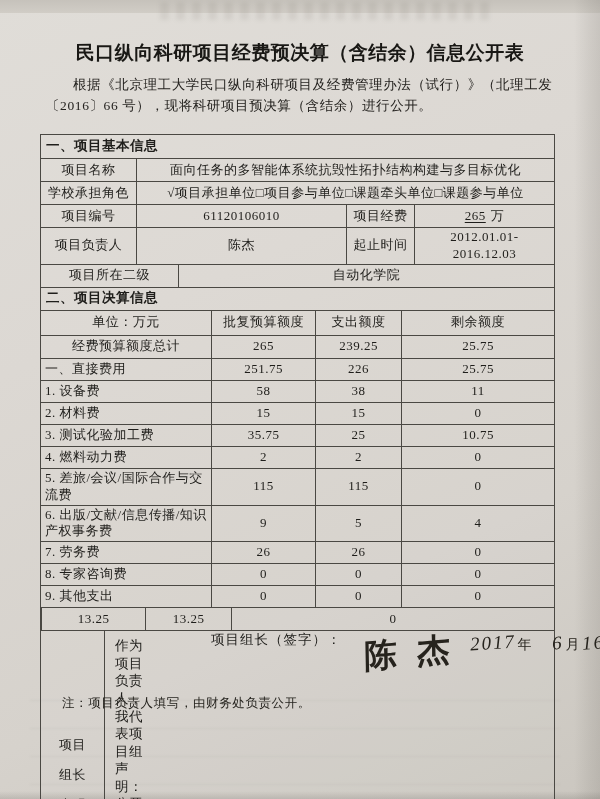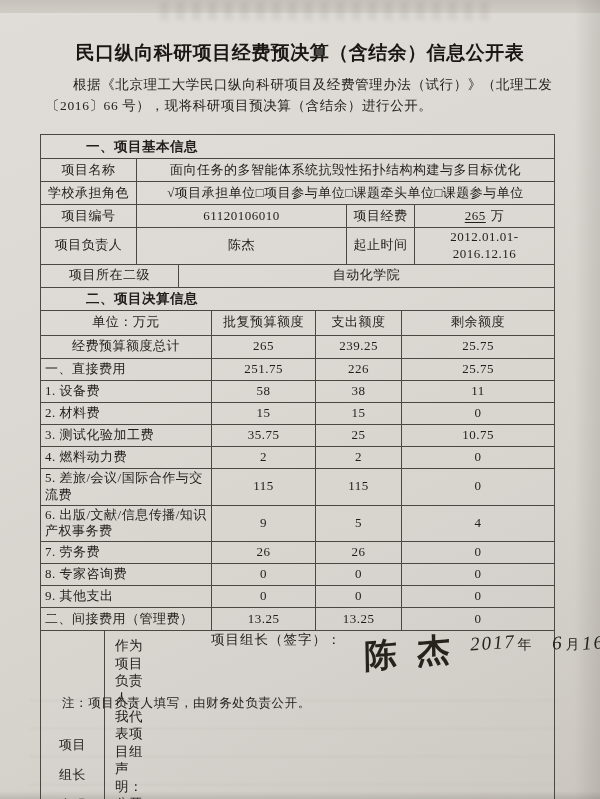--- a/index.html
+++ b/index.html
@@ -43,23 +43,23 @@
   .tr.first{border-top:none;}
   .td{
     border-left:1px solid #4a4843;box-sizing:border-box;
     display:flex;align-items:center;justify-content:center;
     text-align:center;padding:1px 3px;font-size:13px;line-height:1.3;
     letter-spacing:.5px;min-width:0;
   }
   .td.first{border-left:none;}
   .td.lft{justify-content:flex-start;text-align:left;padding-left:4px;}
   .sec{
-    font-family:Liberation Serif, serif;
+    font-family:Liberation Mono, monospace;
     font-weight:700;font-size:13.5px;justify-content:flex-start;
-    padding-left:5px;letter-spacing:.5px;margin-left:40px;
+    padding-left:5px;letter-spacing:.5px;
   }
   .hdr{font-weight:400;}
   .h23{min-height:23px;} .h22{min-height:22px;} .h24{min-height:24px;}
   .h21{min-height:21px;} .h34{min-height:34px;} .h35{min-height:35px;} .h72{min-height:72px;}
   .w95{width:95px;} .w210{width:210px;text-align:right;} .w68{width:68px;} .w140{width:140px;}
   .w137{width:137px;} .w170{width:170px;} .w104{width:104px;} .w86{width:86px;}
   .w63{width:63px;} .flex1{flex:1;}
   .u{text-decoration:underline;text-underline-offset:2px;}
   .unit{margin-left:5px;}
   
@@ -118,21 +118,21 @@
       <div class="td w140">
         <span class="u">265</span>
         <span class="unit">万</span>
       </div>
     </div>
 
     <div class="tr h22">
       <div class="td first w95">项目负责人</div>
       <div class="td w210">陈杰</div>
       <div class="td w68">起止时间</div>
-      <div class="td w140">2012.01.01- 2016.12.16</div>
+      <div class="td w140">2012.01.01- 2016.12.03</div>
     </div>
 
     <div class="tr h22">
       <div class="td first w137">项目所在二级</div>
       <div class="td flex1">自动化学院</div>
     </div>
 
     <div class="tr h22">
       <div class="td first sec flex1">二、项目决算信息</div>
     </div>
@@ -215,21 +215,20 @@
     </div>
 
     <div class="tr h21">
       <div class="td first w170 lft">9. 其他支出</div>
       <div class="td w104">0</div>
       <div class="td w86">0</div>
       <div class="td flex1">0</div>
     </div>
 
     <div class="tr h22">
-      <div class="td first w170 lft">二、间接费用（管理费）</div>
       <div class="td w104">13.25</div>
       <div class="td w86">13.25</div>
       <div class="td flex1">0</div>
     </div>
 
     <div class="tr h72">
       <div class="td first w63 decl-side">
         <span>项目</span>
         <span>组长</span>
         <span>声明</span>

